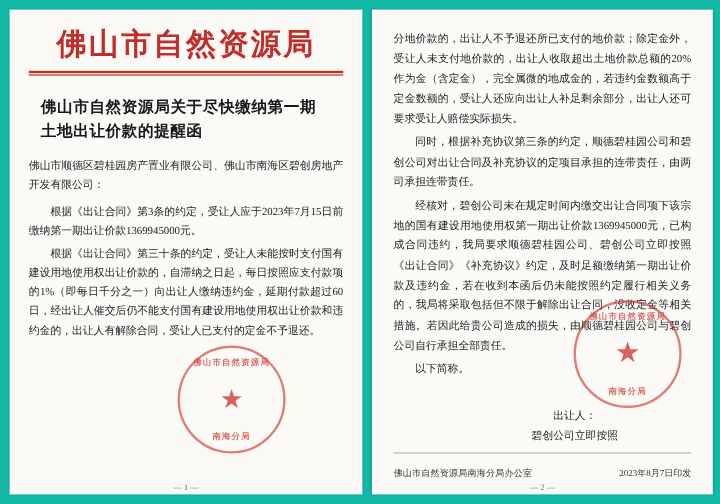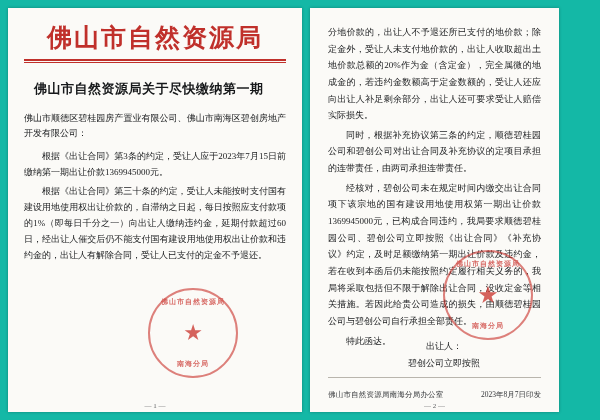--- a/index.html
+++ b/index.html
@@ -29,21 +29,21 @@
     overflow: hidden;
   }
   .page-left {
     left: 8px;
     width: 294px;
     padding: 10px 16px 0 16px;
     box-sizing: border-box;
   }
   .page-right {
     left: 310px;
-    width: 249px;
+    width: 284px;
     padding: 14px 18px 0 18px;
     box-sizing: border-box;
   }
   
   .letterhead {
     text-align: center;
     color: #c0302b;
     font-family: "Liberation Serif", serif;
     font-weight: bold;
     font-size: 25px;
@@ -206,20 +206,21 @@
   <div class="page page-left">
 
     <div class="letterhead">佛山市自然资源局</div>
 
 
     <div class="red-rule"></div>
     <div class="red-rule thin"></div>
 
     <div class="doc-title">
       <div>佛山市自然资源局关于尽快缴纳第一期</div>
+      <div>土地出让价款的提醒函</div>
     </div>
 
     <div class="addressee">佛山市顺德区碧桂园房产置业有限公司、佛山市南海区碧创房地产开发有限公司：</div>
 
     <p class="para">根据《出让合同》第3条的约定，受让人应于2023年7月15日前缴纳第一期出让价款1369945000元。</p>
     <p class="para">根据《出让合同》第三十条的约定，受让人未能按时支付国有建设用地使用权出让价款的，自滞纳之日起，每日按照应支付款项的1%（即每日千分之一）向出让人缴纳违约金，延期付款超过60日，经出让人催交后仍不能支付国有建设用地使用权出让价款和违约金的，出让人有解除合同，受让人已支付的定金不予退还。</p>
 
     <div class="seal seal-left">
       <span class="seal-text-top">佛山市自然资源局</span>
       <span class="seal-star">★</span>
@@ -229,21 +230,21 @@
     <div class="pagenum">— 1 —</div>
   </div>
 
   <div class="page page-right">
 
     <div class="right-top-spacer"></div>
 
     <p class="para noindent">分地价款的，出让人不予退还所已支付的地价款；除定金外，受让人未支付地价款的，出让人收取超出土地价款总额的20%作为金（含定金），完全属微的地成金的，若违约金数额高于定金数额的，受让人还应向出让人补足剩余部分，出让人还可要求受让人赔偿实际损失。</p>
     <p class="para">同时，根据补充协议第三条的约定，顺德碧桂园公司和碧创公司对出让合同及补充协议的定项目承担的连带责任，由两司承担连带责任。</p>
     <p class="para">经核对，碧创公司未在规定时间内缴交出让合同项下该宗地的国有建设用地使用权第一期出让价款1369945000元，已构成合同违约，我局要求顺德碧桂园公司、碧创公司立即按照《出让合同》《补充协议》约定，及时足额缴纳第一期出让价款及违约金，若在收到本函后仍未能按照约定履行相关义务的，我局将采取包括但不限于解除出让合同，没收定金等相关措施。若因此给贵公司造成的损失，由顺德碧桂园公司与碧创公司自行承担全部责任。</p>
-    <p class="para">特此函达。</p>
+    <p class="para">以下简称。</p>
 
     <div class="seal seal-right">
       <span class="seal-text-top">佛山市自然资源局</span>
       <span class="seal-star">★</span>
       <span class="seal-text-bottom">南海分局</span>
     </div>
 
     <div class="sign-block">
       <span class="sign-line">出让人：</span>
       <span class="sign-line">碧创公司立即按照</span>

